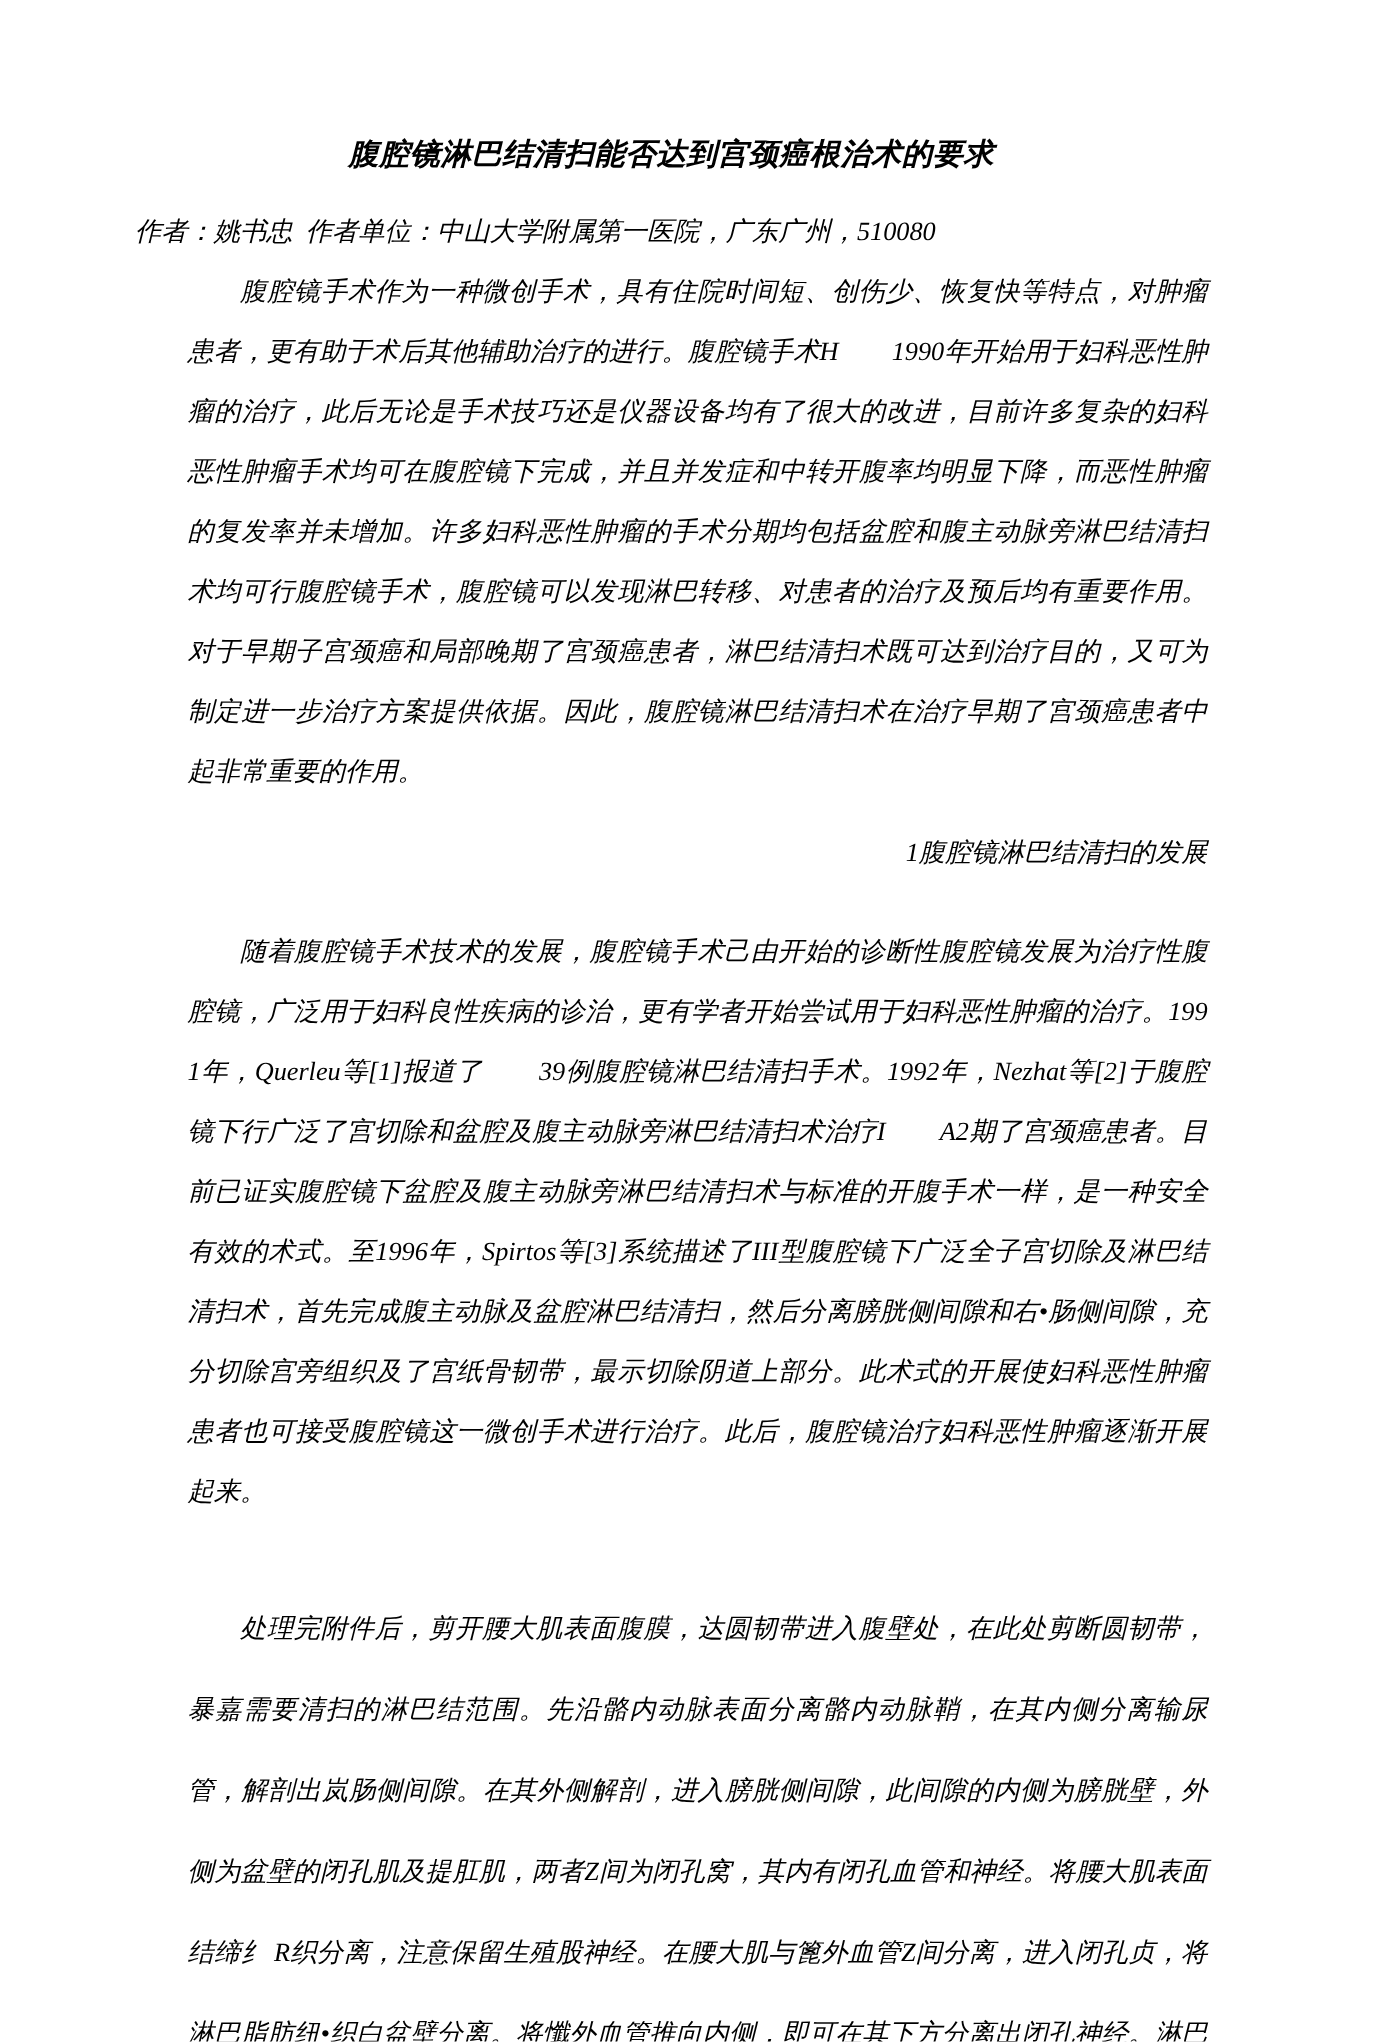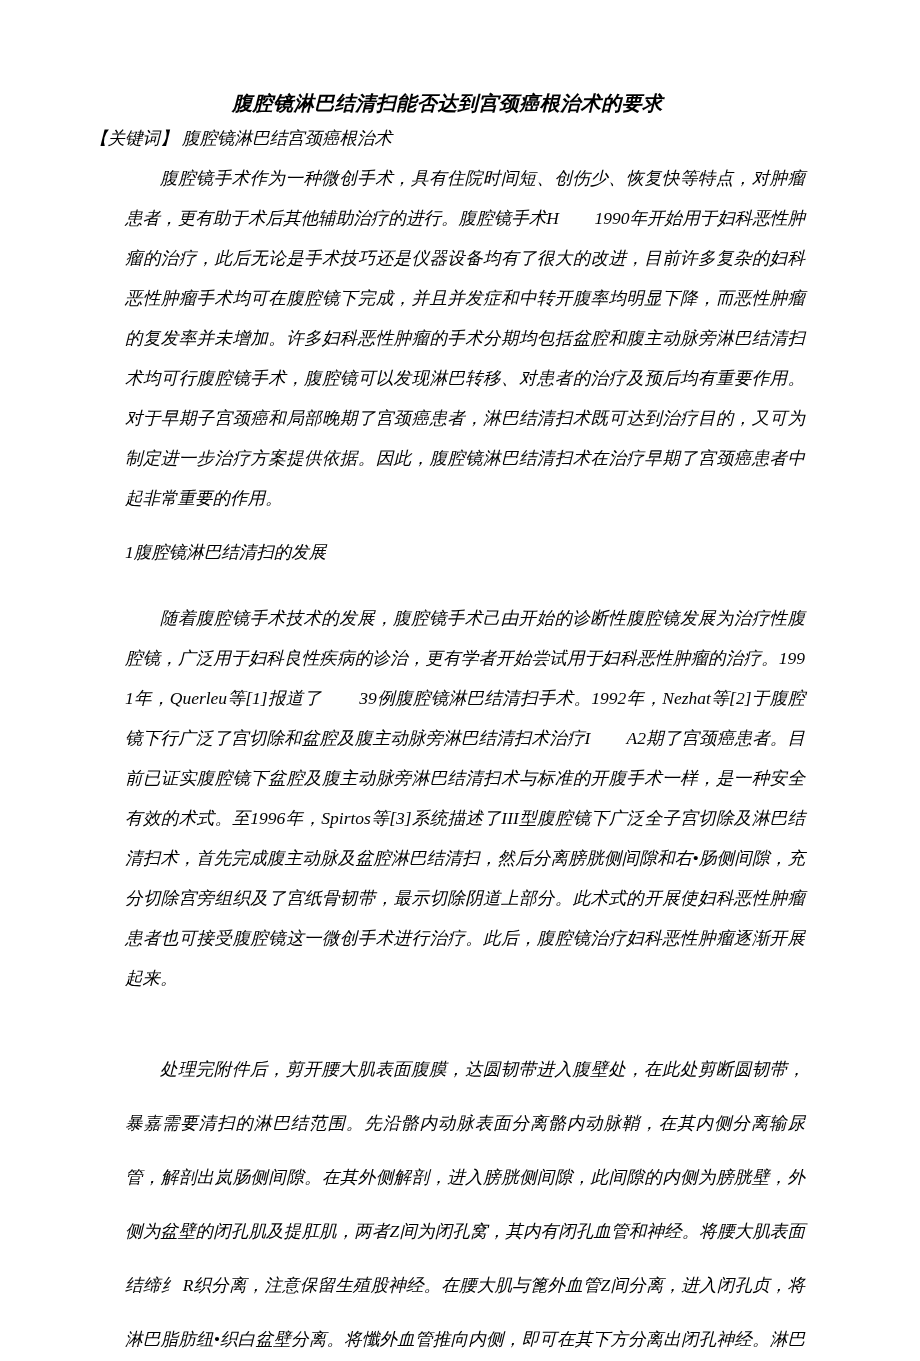--- a/index.html
+++ b/index.html
@@ -61,35 +61,36 @@
   }
   .para.tight {
     line-height: 54px;
   }
   .section-head {
     font-size: 17.5px;
     line-height: 40px;
     margin: 0;
     text-indent: 2em;
     white-space: pre-wrap;
+    text-align: right;
   }
   .spacer-sm { height: 14px; }
   .spacer-md { height: 26px; }
   .spacer-lg { height: 30px; }
 </style>
 </head>
 <body>
 
 <div class="page">
   <div class="content">
 
     <h1 class="doc-title">腹腔镜淋巴结清扫能否达到宫颈癌根治术的要求</h1>
 
+    <p class="meta-line first">作者：姚书忠  作者单位：中山大学附属第一医院，广东广州，510080</p>
 
-    <p class="meta-line">【关键词】 腹腔镜淋巴结宫颈癌根治术</p>
 
     <p class="para indent">腹腔镜手术作为一种微创手术，具有住院时间短、创伤少、恢复快等特点，对肿瘤患者，更有助于术后其他辅助治疗的进行。腹腔镜手术H        1990年开始用于妇科恶性肿瘤的治疗，此后无论是手术技巧还是仪器设备均有了很大的改进，目前许多复杂的妇科恶性肿瘤手术均可在腹腔镜下完成，并且并发症和中转开腹率均明显下降，而恶性肿瘤的复发率并未增加。许多妇科恶性肿瘤的手术分期均包括盆腔和腹主动脉旁淋巴结清扫术均可行腹腔镜手术，腹腔镜可以发现淋巴转移、对患者的治疗及预后均有重要作用。对于早期子宫颈癌和局部晚期了宫颈癌患者，淋巴结清扫术既可达到治疗目的，又可为制定进一步治疗方案提供依据。因此，腹腔镜淋巴结清扫术在治疗早期了宫颈癌患者中起非常重要的作用。</p>
 
     <div class="spacer-sm"></div>
 
     <p class="section-head">1腹腔镜淋巴结清扫的发展</p>
 
     <div class="spacer-md"></div>
 
     <p class="para indent">随着腹腔镜手术技术的发展，腹腔镜手术己由开始的诊断性腹腔镜发展为治疗性腹腔镜，广泛用于妇科良性疾病的诊治，更有学者开始尝试用于妇科恶性肿瘤的治疗。1991年，Querleu等[1]报道了        39例腹腔镜淋巴结清扫手术。1992年，Nezhat等[2]于腹腔镜下行广泛了宫切除和盆腔及腹主动脉旁淋巴结清扫术治疗I        A2期了宫颈癌患者。目前已证实腹腔镜下盆腔及腹主动脉旁淋巴结清扫术与标准的开腹手术一样，是一种安全有效的术式。至1996年，Spirtos等[3]系统描述了III型腹腔镜下广泛全子宫切除及淋巴结清扫术，首先完成腹主动脉及盆腔淋巴结清扫，然后分离膀胱侧间隙和右•肠侧间隙，充分切除宫旁组织及了宫纸骨韧带，最示切除阴道上部分。此术式的开展使妇科恶性肿瘤患者也可接受腹腔镜这一微创手术进行治疗。此后，腹腔镜治疗妇科恶性肿瘤逐渐开展起来。</p>

